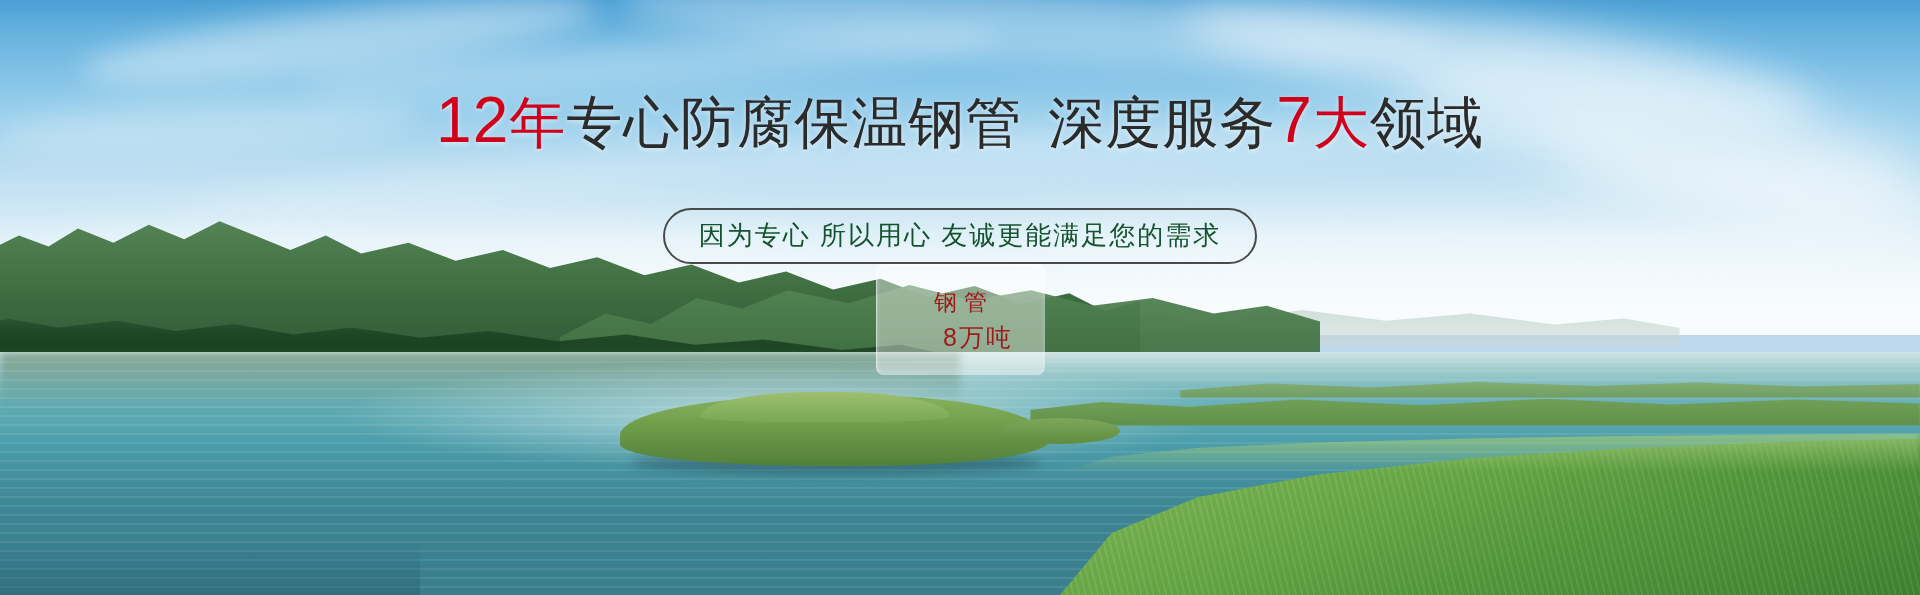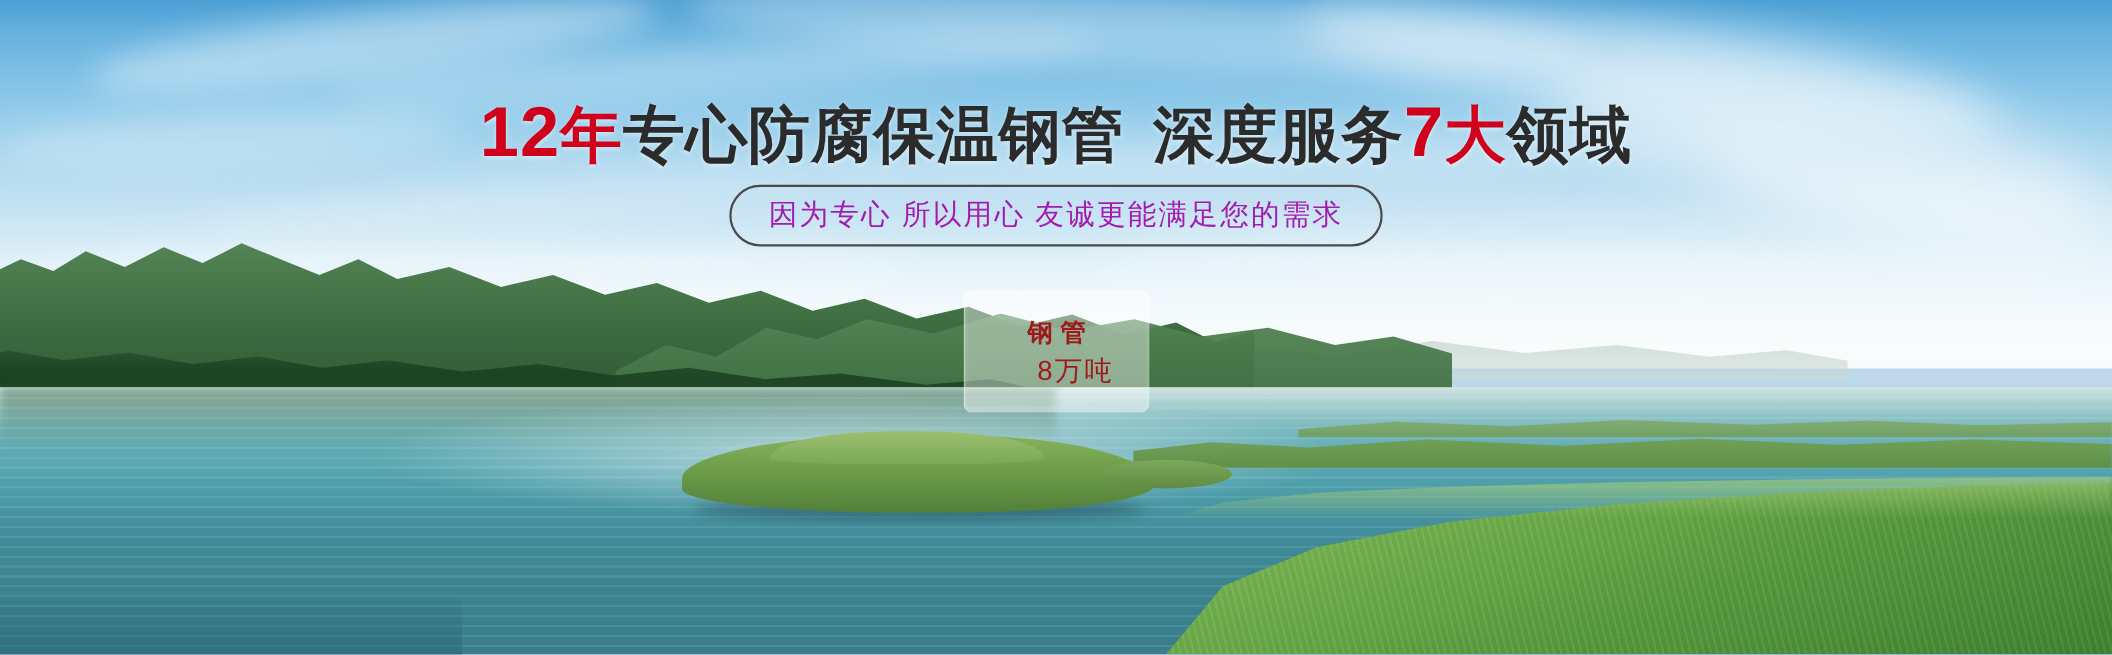--- a/index.html
+++ b/index.html
@@ -183,21 +183,21 @@
   .bank-left{
     position:absolute;left:0;top:540px;width:420px;height:60px;
     background:linear-gradient(180deg,rgba(58,126,141,0),rgba(40,96,112,.55));
   }
 
   
   .headline{
     position:absolute;left:0;top:88px;width:1920px;
     text-align:center;
     font-family:"Liberation Sans","DejaVu Sans",sans-serif;
-    font-weight:bold;
+    font-weight:normal;
     font-size:56px;
     line-height:64px;
     letter-spacing:1px;
     white-space:nowrap;
     text-shadow:0 2px 5px rgba(255,255,255,.55);
   }
   .h-dark{color:#2b2b2b;}
   .h-red{color:#d0021b;}
   .h-num{font-size:64px;}
   .h-gap{display:inline-block;width:26px;}
@@ -205,46 +205,46 @@
   .subtitle-wrap{
     position:absolute;left:0;top:168px;width:1920px;text-align:center;
   }
   .subtitle{
     display:inline-block;
     padding:10px 34px 12px 34px;
     border:2px solid #4a4a4a;
     border-radius:30px;
     font-size:26px;
     line-height:30px;
-    color:#a21caf;
+    color:#14532d;
     letter-spacing:2px;
     white-space:nowrap;
     background:transparent;
     font-family:"Liberation Sans","DejaVu Sans",sans-serif;
+    margin-top:40px;
   }
 
   .cards{
     position:absolute;left:0;top:264px;width:1920px;
     display:flex;justify-content:center;align-items:flex-start;gap:8px;
   }
   .card{
     width:168px;height:110px;
     background:rgba(255,255,255,.42);
     border-radius:8px;
     border-top:1px solid rgba(255,255,255,.75);
     border-left:1px solid rgba(255,255,255,.55);
     display:flex;flex-direction:column;
     align-items:center;justify-content:center;
     box-shadow:0 1px 4px rgba(255,255,255,.35) inset;
   }
   .card-title{
     color:#9e1a1a;font-size:23px;letter-spacing:7px;
     text-indent:7px;line-height:30px;
     font-family:"Liberation Sans","DejaVu Sans",sans-serif;
-    font-weight:bold;
   }
   .card-value{
     color:#9e1a1a;font-size:25px;letter-spacing:2px;
     line-height:30px;
     font-family:"Liberation Sans","DejaVu Sans",sans-serif;
     margin-left:35px;
   }
   .card-value sup{font-size:15px;vertical-align:super;letter-spacing:0;}
 </style>
 </head>

